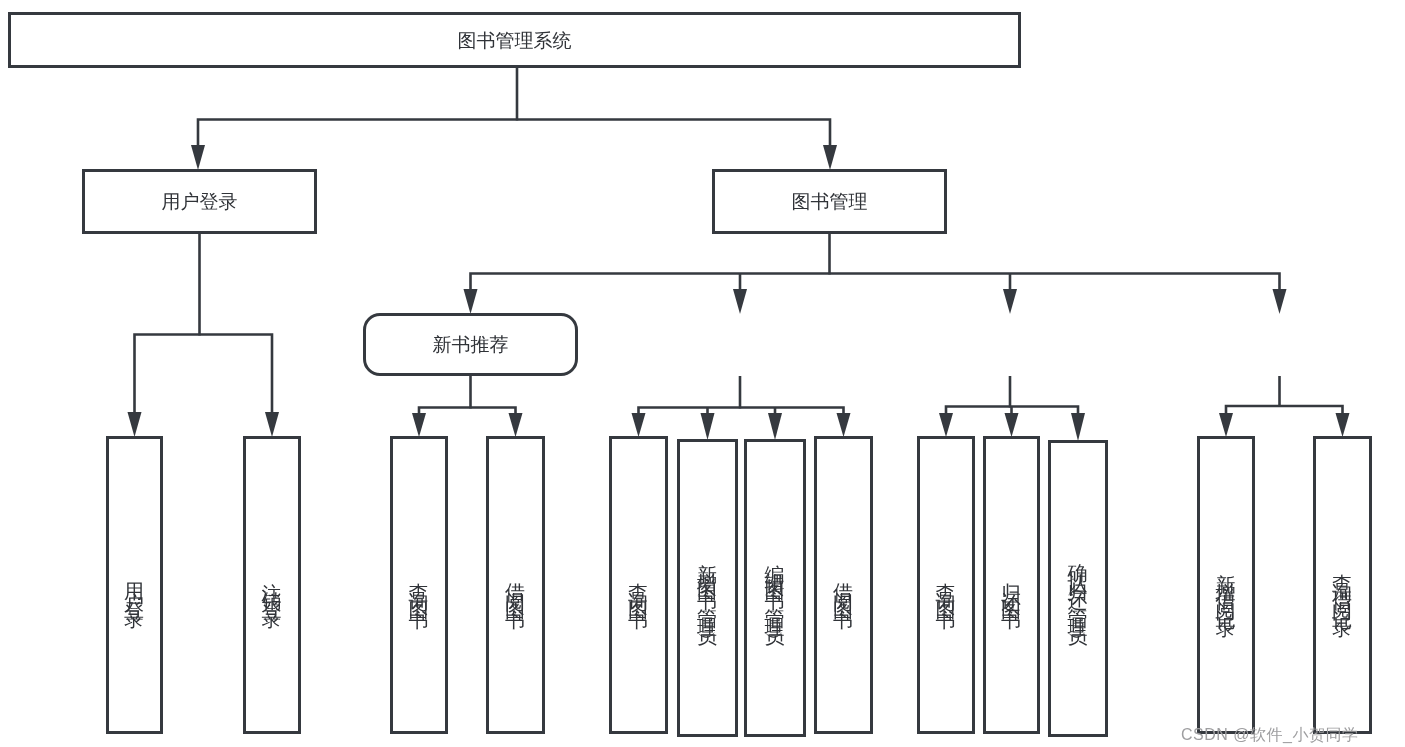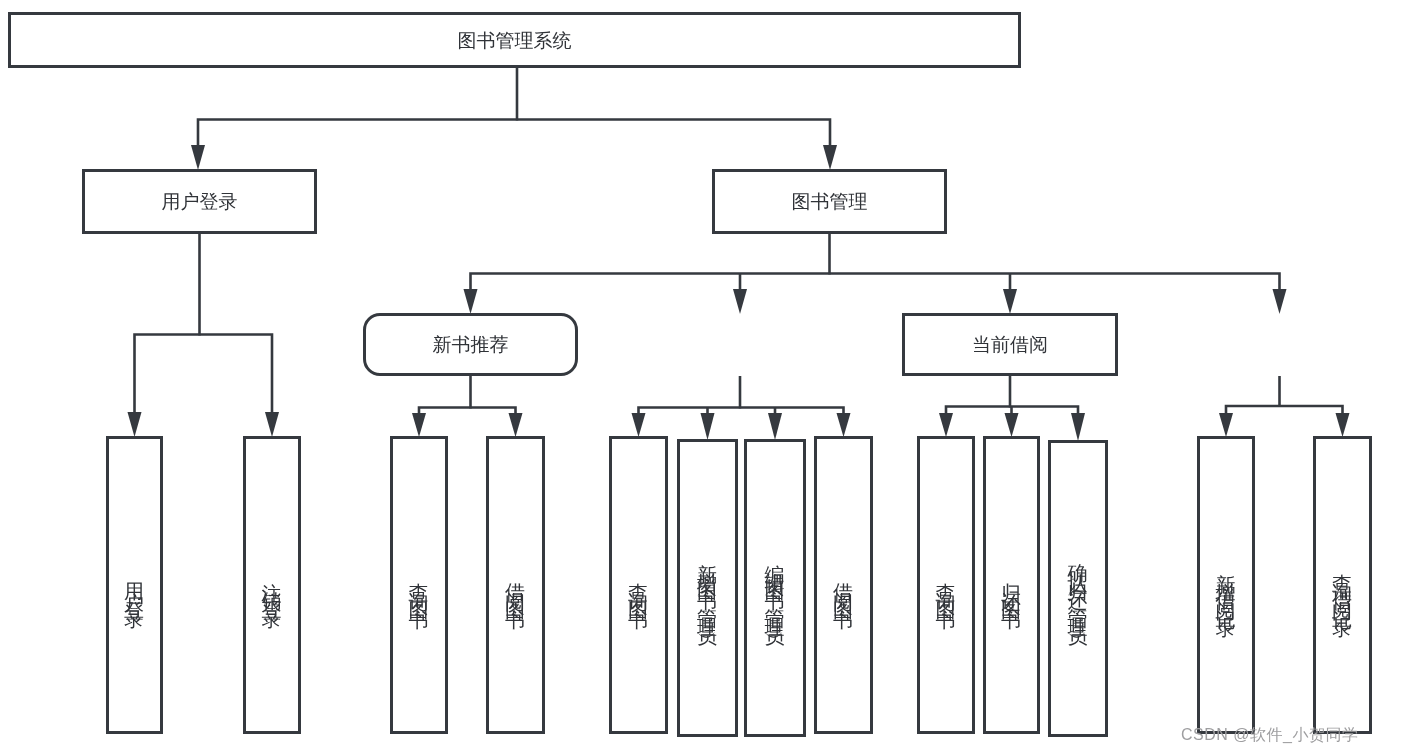--- a/index.html
+++ b/index.html
@@ -151,23 +151,20 @@
   <div class="node" id="n-login">
     <span>用户登录</span>
   </div>
   <div class="node" id="n-mgmt">
     <span>图书管理</span>
   </div>
 
   <div class="node" id="n-newbooks">
     <span>新书推荐</span>
   </div>
-  <div class="node" id="n-current">
-    <span>当前借阅</span>
-  </div>
 
   <div class="node leaf" id="l-userlogin">
     <span class="vtext">用户登录</span>
   </div>
   <div class="node leaf" id="l-logout">
     <span class="vtext">注销登录</span>
   </div>
 
   <div class="node leaf" id="l-nb-query">
     <span class="vtext">查询图书</span>

